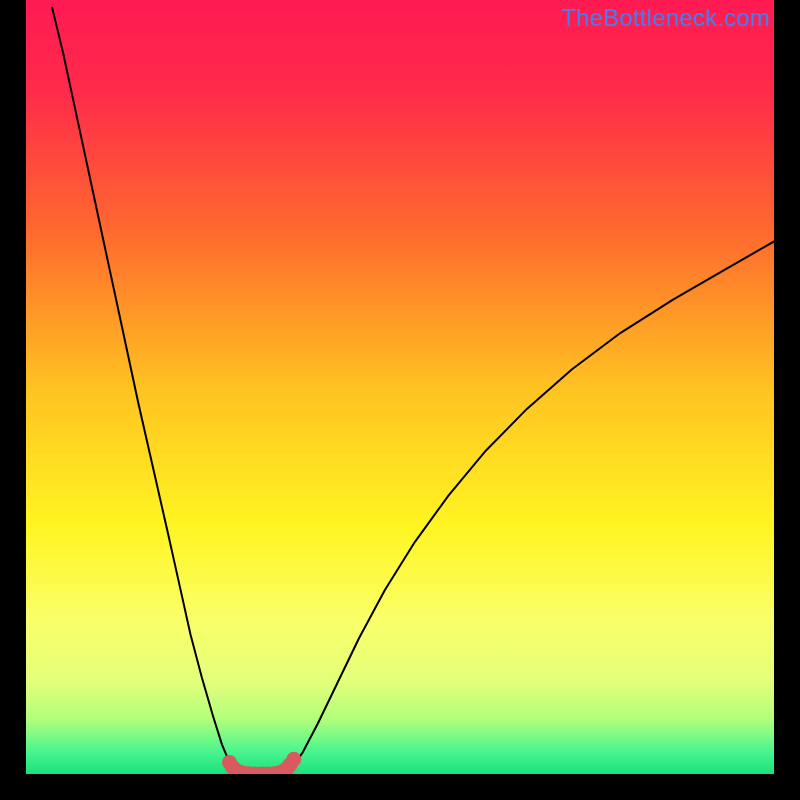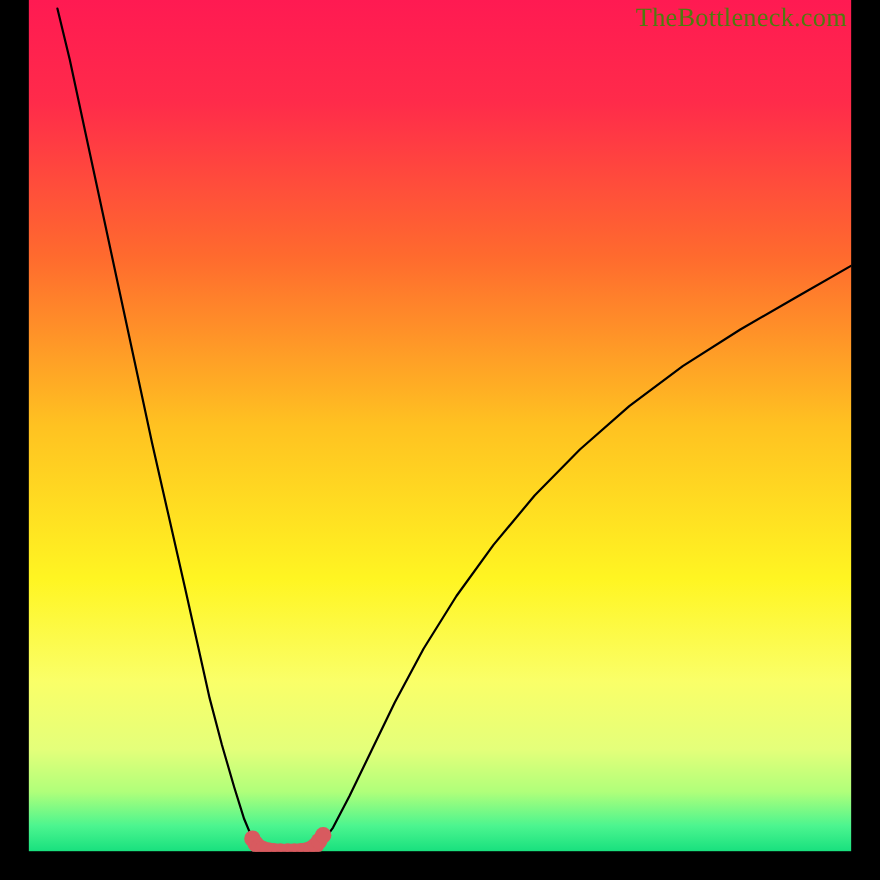--- a/index.html
+++ b/index.html
@@ -14,23 +14,23 @@
     position: absolute;
     left: 26px;
     top: 0px;
     width: 748px;
     height: 774px;
   }
   .watermark {
     position: absolute;
     top: 4px;
     right: 30px;
-    font-family: Liberation Serif, serif;
+    font-family: Liberation Sans, sans-serif;
     font-size: 24px;
-    color: #4d7c0f;
+    color: #3b82f6;
     font-weight: 500;
     letter-spacing: 0.2px;
   }
   svg { display: block; }
 </style>
 </head>
 <body>
 
 <div class="chart-wrap">
   <svg id="chart-svg" width="748" height="774" viewBox="0 0 748 774">

